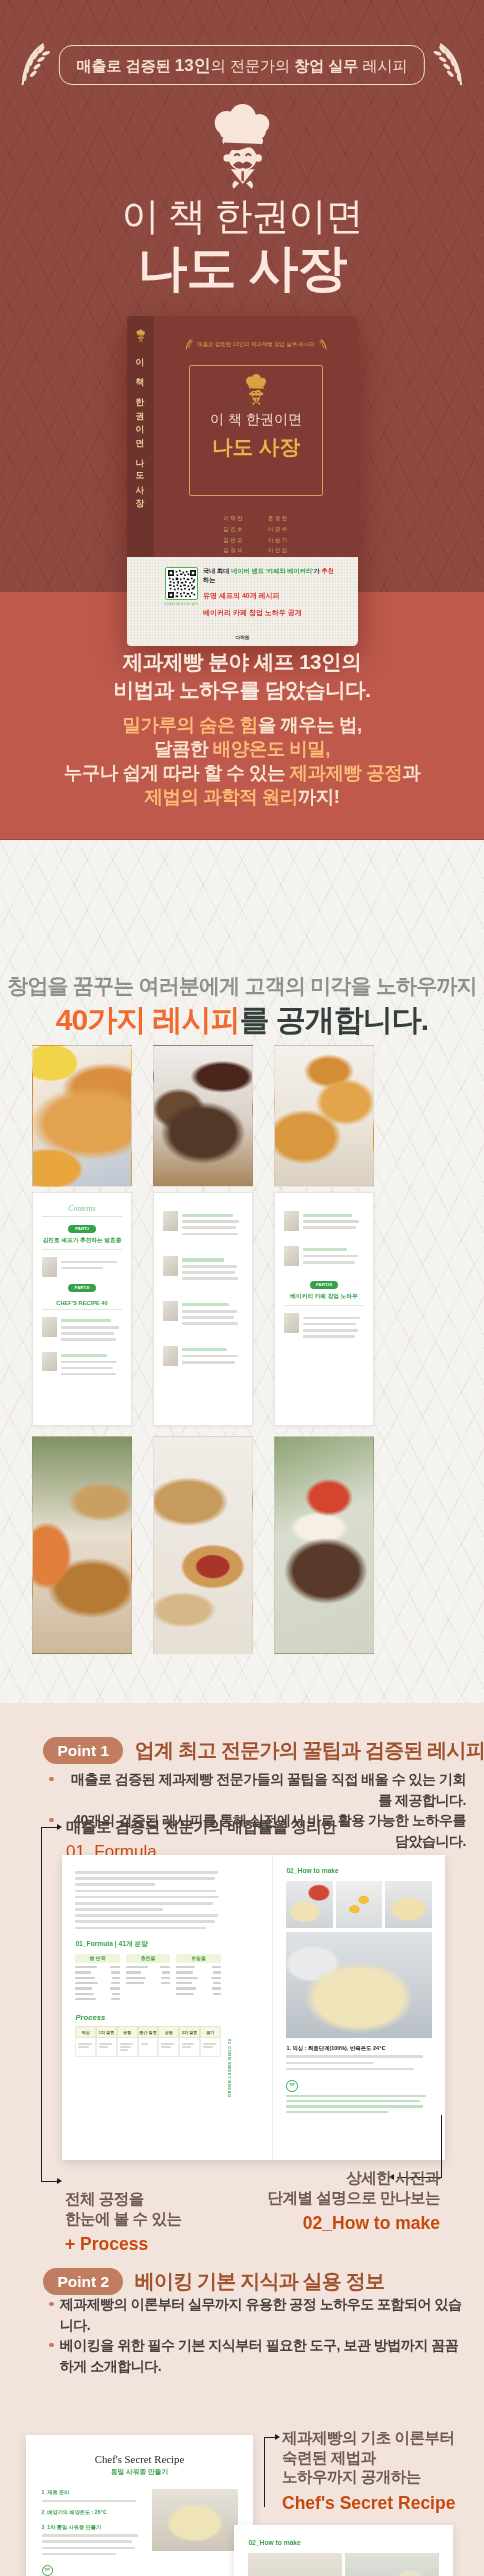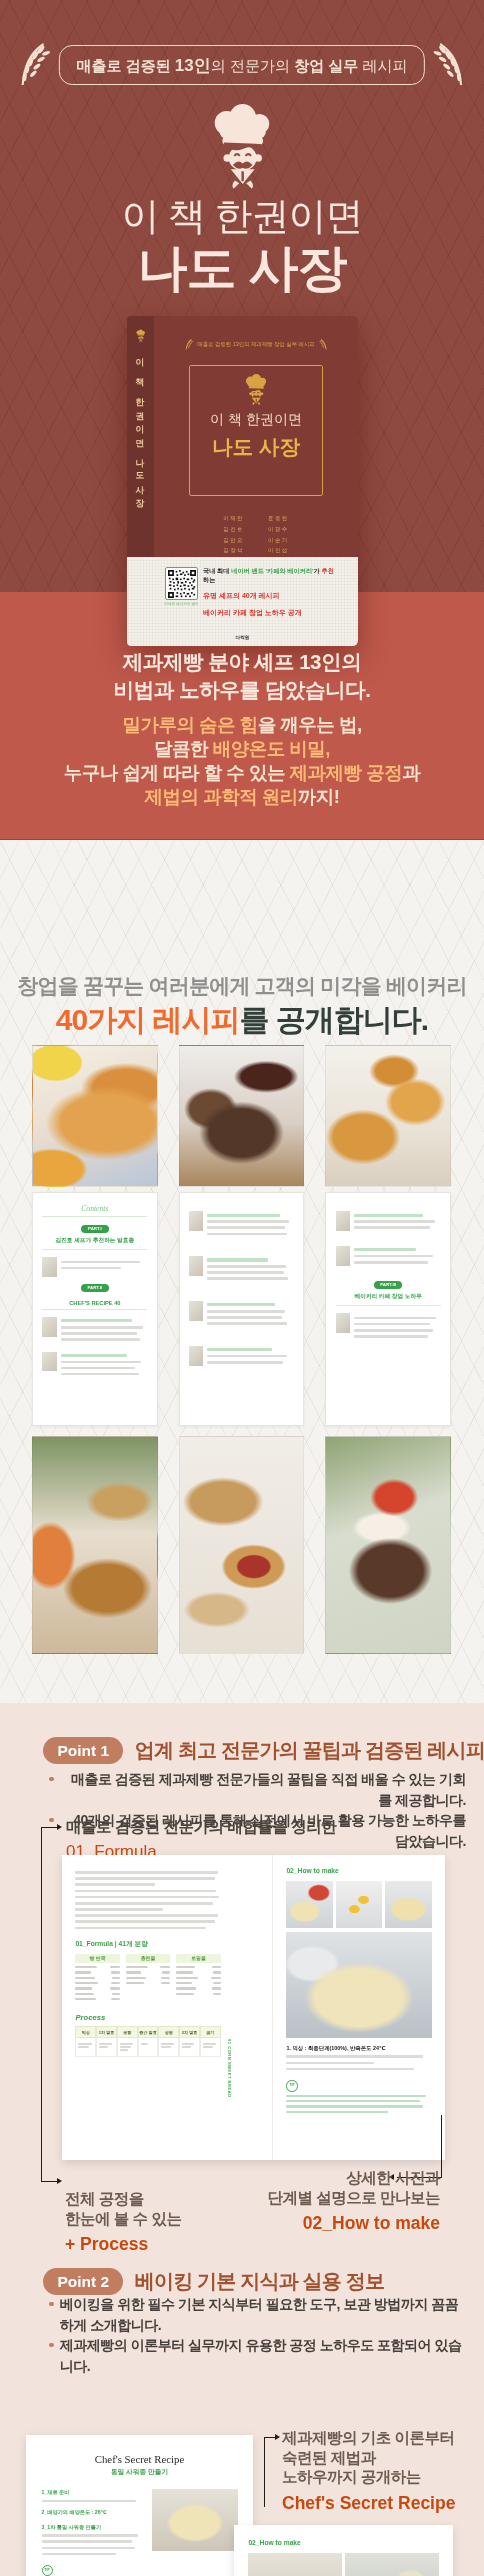--- a/index.html
+++ b/index.html
@@ -50,21 +50,21 @@
   .obi-pub{position:absolute;bottom:6.2px;left:0;right:0;text-align:center;font-size:4.6px;font-weight:700;color:#333;}
   .hero-sub1{position:absolute;font-size:20.6px;font-weight:700;color:#F9E9DC;letter-spacing:-0.5px;}
   .feat{position:absolute;top:713px;left:0;right:0;text-align:center;font-size:18.5px;font-weight:800;letter-spacing:-0.5px;color:#F7E3CE;line-height:24px;}
   .feat .y{color:#fdba74;}
   
   .intro{height:863px;background:#F5F3EF;--lp:rgba(150,140,118,.12);}
   .in-h1{top:132px;font-size:21px;font-weight:600;color:#8F8F8D;letter-spacing:-0.8px;position:absolute;}
   .in-h2{top:160px;font-size:30px;font-weight:800;letter-spacing:-1px;position:absolute;}
   .in-h2 .o{color:#F3682B;}
   .in-h2 .d{color:#333F3B;}
-  .grid3{position:absolute;left:32px;width:419px;display:flex;gap:21px;}
+  .grid3{position:absolute;left:32px;width:342px;display:flex;gap:21px;}
   .photo{flex:1;border:0.5px solid rgba(0,0,0,.05);box-sizing:border-box;}
   .r1 .photo{height:142px;}
   .r2 .photo{height:218px;}
   .p1{background:radial-gradient(46px 31px at 18% 12%,#f2d44a 0 55%,transparent 60%),radial-gradient(62px 36px at 15% 88%,#e9a63e 0 50%,transparent 58%),radial-gradient(103px 62px at 60% 55%,#e2a24f 0 45%,transparent 60%),radial-gradient(82px 46px at 75% 30%,#d98f3e 0 40%,transparent 55%),linear-gradient(160deg,#f6f0e4 0%,#e8ddd0 50%,#b9c6d8 100%);}
   .p2{background:radial-gradient(77px 57px at 50% 62%,#53382a 0 42%,transparent 55%),radial-gradient(46px 36px at 25% 45%,#6b4a33 0 45%,transparent 58%),radial-gradient(62px 31px at 70% 22%,#49251c 0 40%,transparent 52%),linear-gradient(180deg,#efecea 0%,#d9cfc4 55%,#a9865d 100%);}
   .p3{background:radial-gradient(62px 46px at 30% 65%,#d9983f 0 48%,transparent 60%),radial-gradient(52px 41px at 72% 40%,#e2a54c 0 45%,transparent 58%),radial-gradient(46px 31px at 55% 18%,#d28d35 0 40%,transparent 55%),linear-gradient(180deg,#f4f1ec 0%,#e9e2d6 60%,#d9cfbf 100%);}
   .p4{background:radial-gradient(46px 62px at 14% 55%,#e0803c 0 45%,transparent 55%),radial-gradient(77px 52px at 60% 70%,#b57a33 0 45%,transparent 58%),radial-gradient(62px 36px at 70% 30%,#caa061 0 40%,transparent 55%),linear-gradient(180deg,#7e9464 0%,#e8decf 45%,#cdb89a 100%);}
   .p5{background:radial-gradient(52px 36px at 60% 60%,#a8342a 0 30%,#cf9a55 34% 55%,transparent 62%),radial-gradient(67px 41px at 35% 30%,#c79a5e 0 48%,transparent 60%),radial-gradient(57px 31px at 30% 80%,#d6b787 0 45%,transparent 58%),linear-gradient(180deg,#f1ede7 0%,#e6dfd4 100%);}
   .p6{background:radial-gradient(46px 36px at 55% 28%,#d5452e 0 40%,transparent 52%),radial-gradient(72px 57px at 52% 62%,#59392a 0 45%,transparent 58%),radial-gradient(57px 31px at 45% 42%,#f5efe6 0 40%,transparent 52%),linear-gradient(160deg,#8fa474 0%,#d9ddcf 40%,#cfd4c4 100%);}
   .cpage{flex:1;height:234px;background:#fff;border:0.5px solid #E6E4DE;box-shadow:0 1px 3.1px rgba(0,0,0,.06);box-sizing:border-box;padding:11.3px 9.3px;}
@@ -311,21 +311,21 @@
 
   <div class="feat">
     <div><span class="y">밀가루의 숨은 힘</span><span>을 깨우는 법,</span></div>
     <div><span>달콤한 </span><span class="y">배양온도 비밀,</span></div>
     <div><span>누구나 쉽게 따라 할 수 있는 </span><span class="y">제과제빵 공정</span><span>과</span></div>
     <div><span class="y">제법의 과학적 원리</span><span>까지!</span></div>
   </div>
 </div>
 
 <div class="sec intro leafpat">
-  <div class="in-h1 ctr">창업을 꿈꾸는 여러분에게 고객의 미각을 베이커리</div>
+  <div class="in-h1 ctr">창업을 꿈꾸는 여러분에게 고객의 미각을 노하우까지</div>
   <div class="in-h2 ctr"><span class="o">40가지 레시피</span><span class="d">를 공개합니다.</span></div>
 
   <div class="grid3 r1" style="top:205px;">
     <div class="photo p1"></div>
     <div class="photo p2"></div>
     <div class="photo p3"></div>
   </div>
 
   <div class="grid3" style="top:352px;">
     <div class="cpage">
@@ -640,25 +640,25 @@
     <div class="capt-acc">02_How to make</div>
   </div>
 
   <div class="pt-head" style="top:565px;">
     <div class="pt-badge">Point 2</div>
     <div class="pt-title">베이킹 기본 지식과 실용 정보</div>
   </div>
   <div class="bullets" style="top:591px;">
     <div class="bl">
         <span class="dot"></span>
-        <span>베이킹을 위한 필수 기본 지식부터 필요한 도구, 보관 방법까지 꼼꼼하게 소개합니다.</span>
+        <span>제과제빵의 이론부터 실무까지 유용한 공정 노하우도 포함되어 있습니다.</span>
       </div>
     <div class="bl">
         <span class="dot"></span>
-        <span>제과제빵의 이론부터 실무까지 유용한 공정 노하우도 포함되어 있습니다.</span>
+        <span>베이킹을 위한 필수 기본 지식부터 필요한 도구, 보관 방법까지 꼼꼼하게 소개합니다.</span>
       </div>
   </div>
 
   <div class="pgwrap" style="left:26px;top:732px;width:227px;height:317px;padding:17.5px 15.5px;">
     <div class="serif-t">Chef's Secret Recipe</div>
     <div class="gsub">통밀 사워종 만들기</div>
     <div style="display:flex;gap:7.2px;margin-top:5.2px;">
       <div style="flex:1.2">
         <div class="ghead-s">1_재료 준비</div>
         <div class="bar" style="width:92%"></div>

